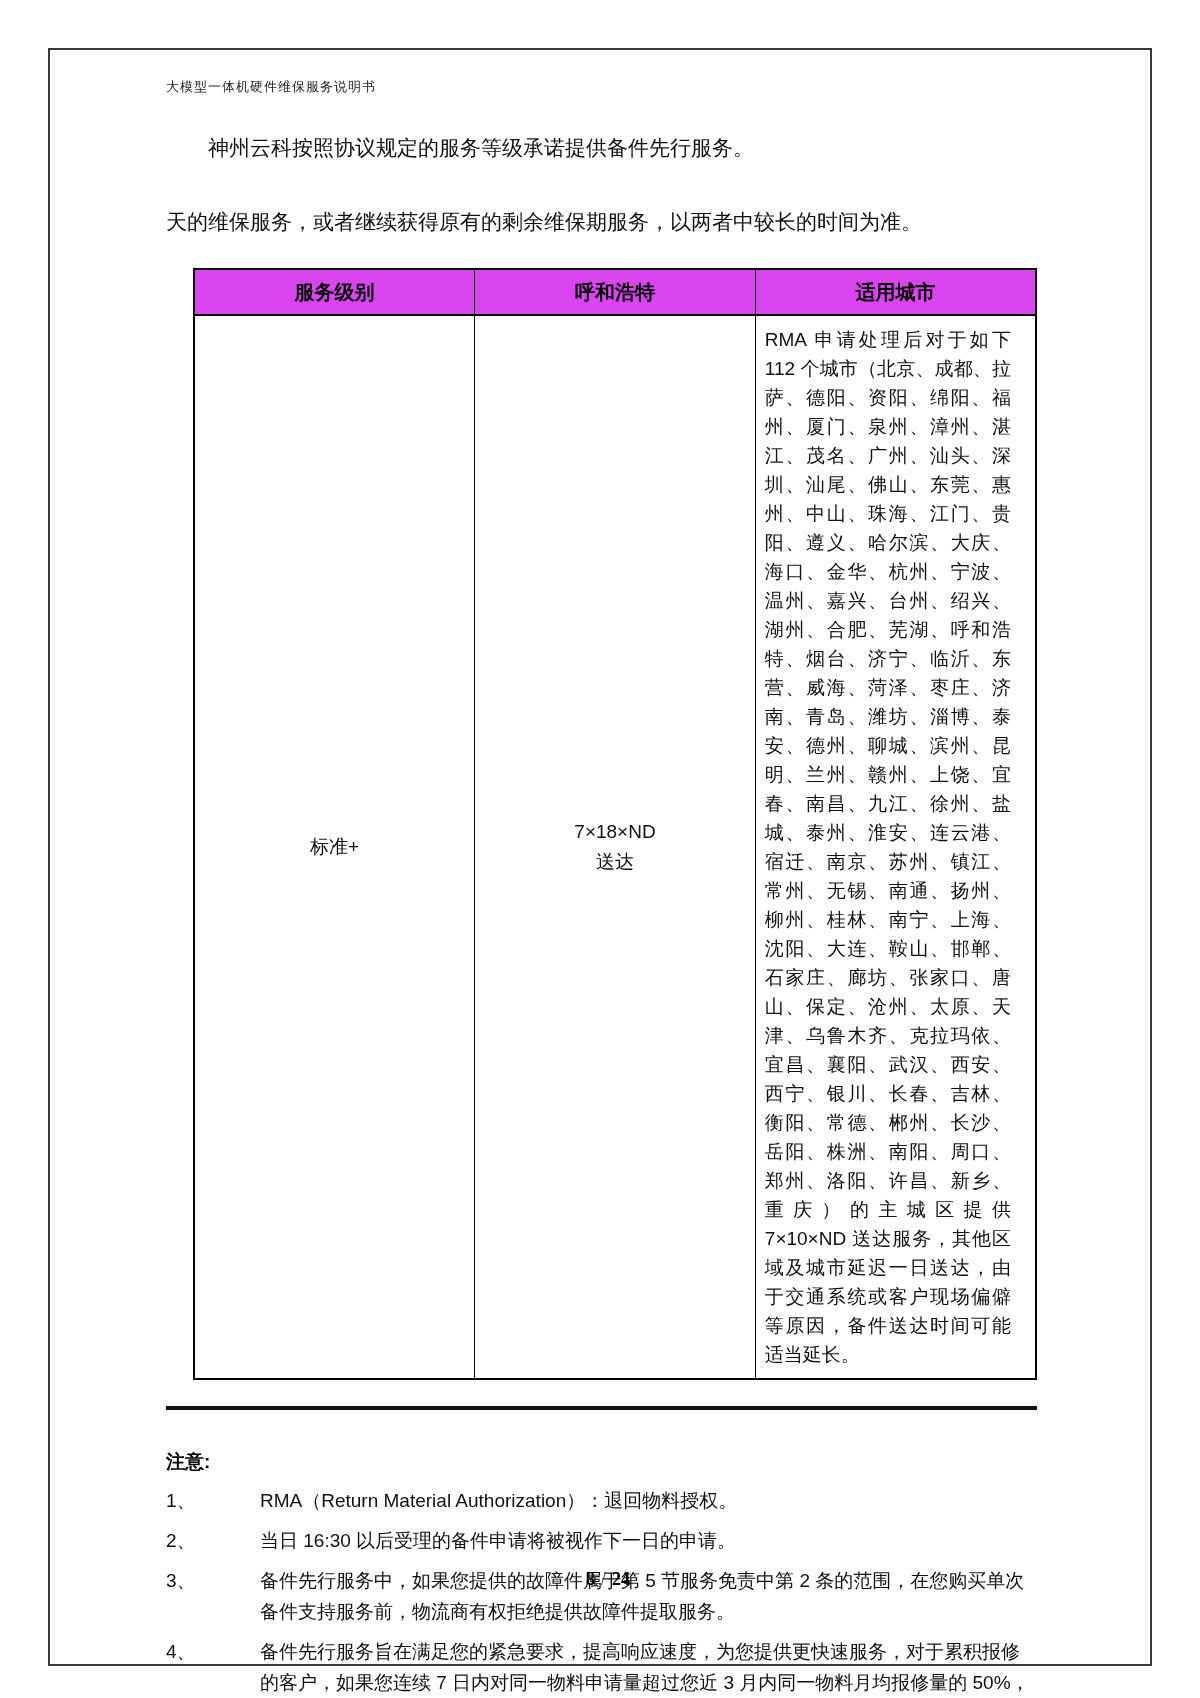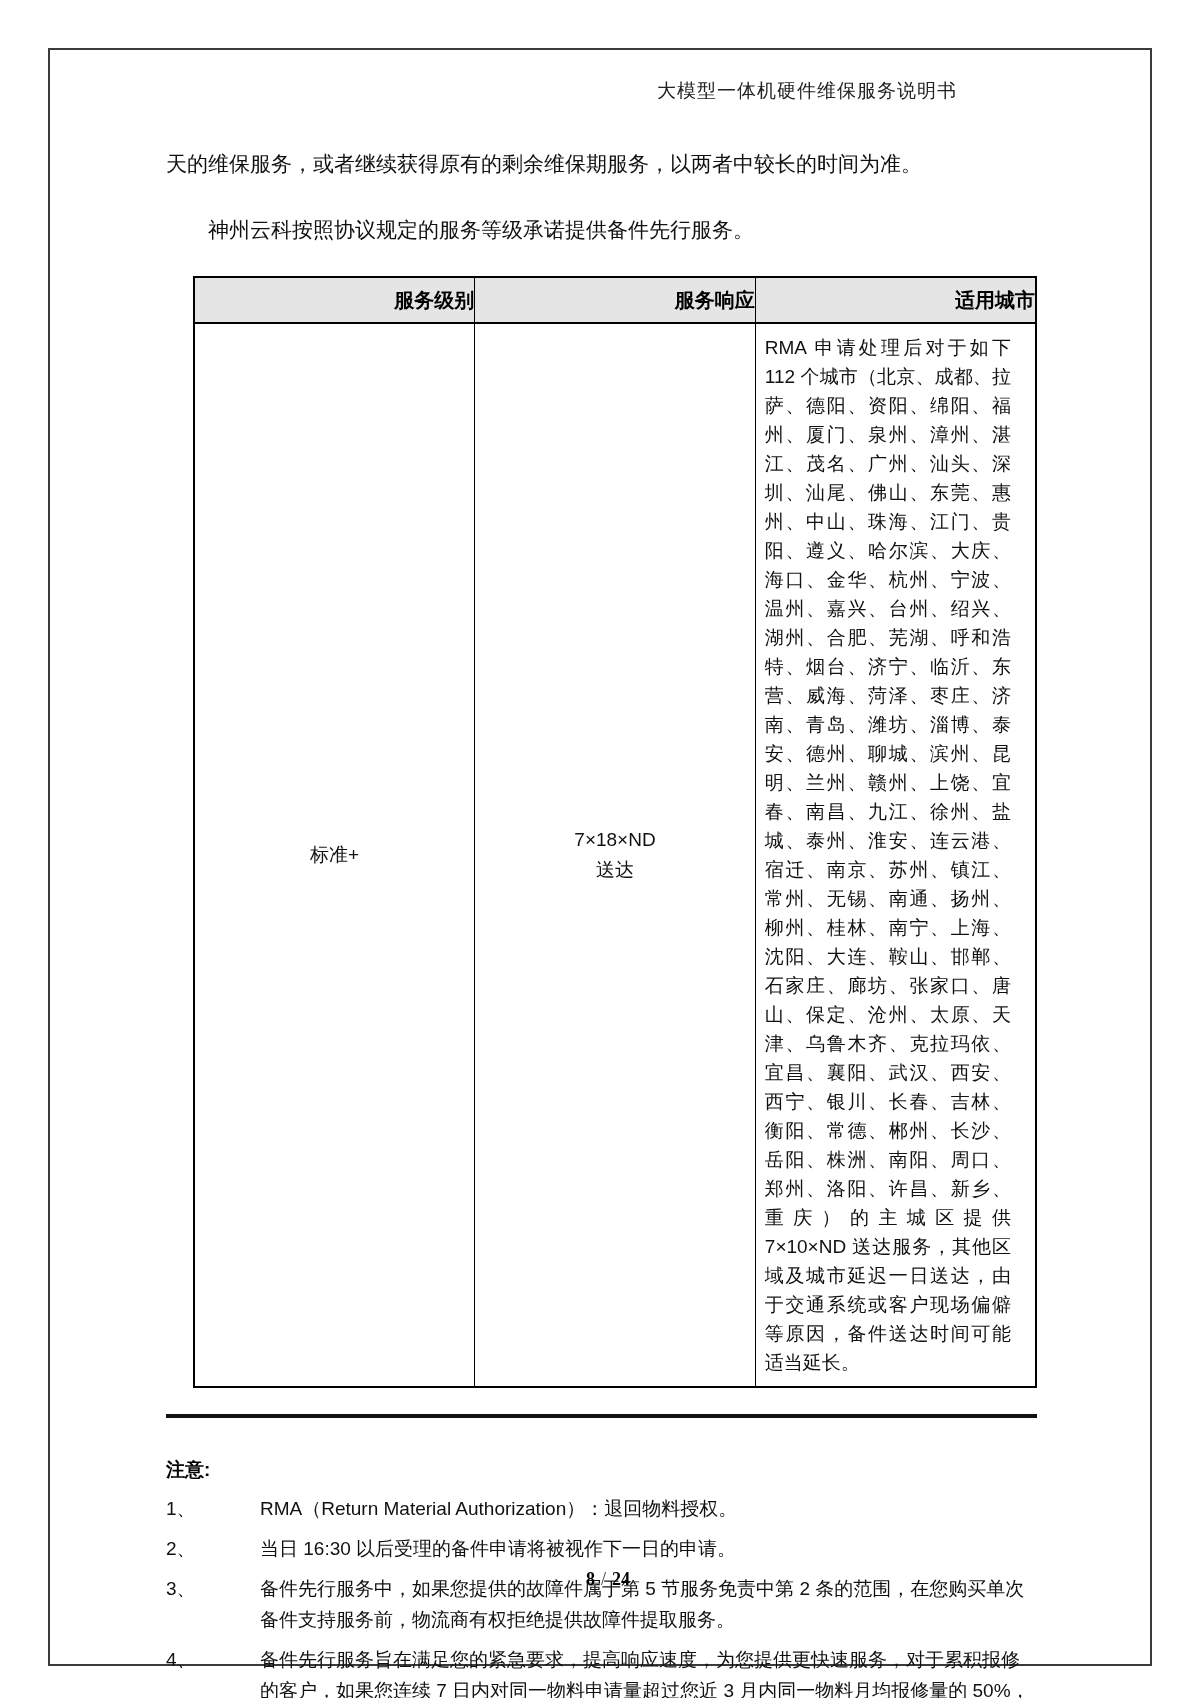--- a/index.html
+++ b/index.html
@@ -18,24 +18,24 @@
     top:48px; left:48px; right:48px; bottom:32px;
     border:2px solid #3a3a3a;
     pointer-events:none;
   }
   .content {
     position:absolute;
     top:48px; left:48px; right:48px; bottom:32px;
     padding:30px 115px 0 118px;
   }
   .doc-header {
-    text-align:right;
+    text-align:left;
     padding-right:80px;
     font-family:"Liberation Serif","DejaVu Serif",serif;
-    font-size:19px;
+    font-size:13px;
     letter-spacing:1px;
     color:#222;
   }
   .para { font-size:21px; line-height:28px; color:#111; }
   .para-1 { margin-top:46px; }
   .para-2 { margin-top:38px; text-indent:2em; }
   .section-heading {
     margin-top:46px;
     font-size:21px;
     font-weight:bold;
@@ -45,27 +45,27 @@
   
   table.service-table {
     margin-top:32px;
     margin-left:27px;
     width:844px;
     border-collapse:collapse;
     border:2px solid #000;
     table-layout:fixed;
   }
   table.service-table th {
-    background:#e5e5e5;
+    background:#d946ef;
     border:1px solid #000;
     border-bottom:2px solid #000;
     font-size:20px;
     font-weight:bold;
     height:46px;
-    text-align:right;
+    text-align:center;
     color:#000;
   }
   table.service-table td {
     border:1px solid #000;
     vertical-align:middle;
     font-size:19px;
     color:#111;
   }
   td.level-cell   { width:144px; text-align:center;margin-top:16px; }
   td.response-cell{ width:141px; text-align:center; white-space:pre-line; line-height:30px; }
@@ -107,29 +107,29 @@
 </head>
 <body>
 
 <div class="page">
   <div class="frame"></div>
 
   <div class="content">
 
     <div class="doc-header">大模型一体机硬件维保服务说明书</div>
 
+    <p class="para para-2">神州云科按照协议规定的服务等级承诺提供备件先行服务。</p>
     <p class="para para-1">天的维保服务，或者继续获得原有的剩余维保期服务，以两者中较长的时间为准。</p>
-    <p class="para para-2">神州云科按照协议规定的服务等级承诺提供备件先行服务。</p>
 
 
     <table class="service-table">
       <thead>
         <tr>
           <th>服务级别</th>
-          <th>服务响应</th>
+          <th>呼和浩特</th>
           <th>适用城市</th>
         </tr>
       </thead>
       <tbody>
         <tr>
           <td class="level-cell">标准+</td>
           <td class="response-cell">7×18×ND
 送达</td>
           <td class="cities-cell">RMA 申请处理后对于如下 112 个城市（北京、成都、拉萨、德阳、资阳、绵阳、福州、厦门、泉州、漳州、湛江、茂名、广州、汕头、深圳、汕尾、佛山、东莞、惠州、中山、珠海、江门、贵阳、遵义、哈尔滨、大庆、海口、金华、杭州、宁波、温州、嘉兴、台州、绍兴、湖州、合肥、芜湖、呼和浩特、烟台、济宁、临沂、东营、威海、菏泽、枣庄、济南、青岛、潍坊、淄博、泰安、德州、聊城、滨州、昆明、兰州、赣州、上饶、宜春、南昌、九江、徐州、盐城、泰州、淮安、连云港、宿迁、南京、苏州、镇江、常州、无锡、南通、扬州、柳州、桂林、南宁、上海、沈阳、大连、鞍山、邯郸、石家庄、廊坊、张家口、唐山、保定、沧州、太原、天津、乌鲁木齐、克拉玛依、宜昌、襄阳、武汉、西安、西宁、银川、长春、吉林、衡阳、常德、郴州、长沙、岳阳、株洲、南阳、周口、郑州、洛阳、许昌、新乡、重庆）的主城区提供 7×10×ND 送达服务，其他区域及城市延迟一日送达，由于交通系统或客户现场偏僻等原因，备件送达时间可能适当延长。</td>
         </tr>

